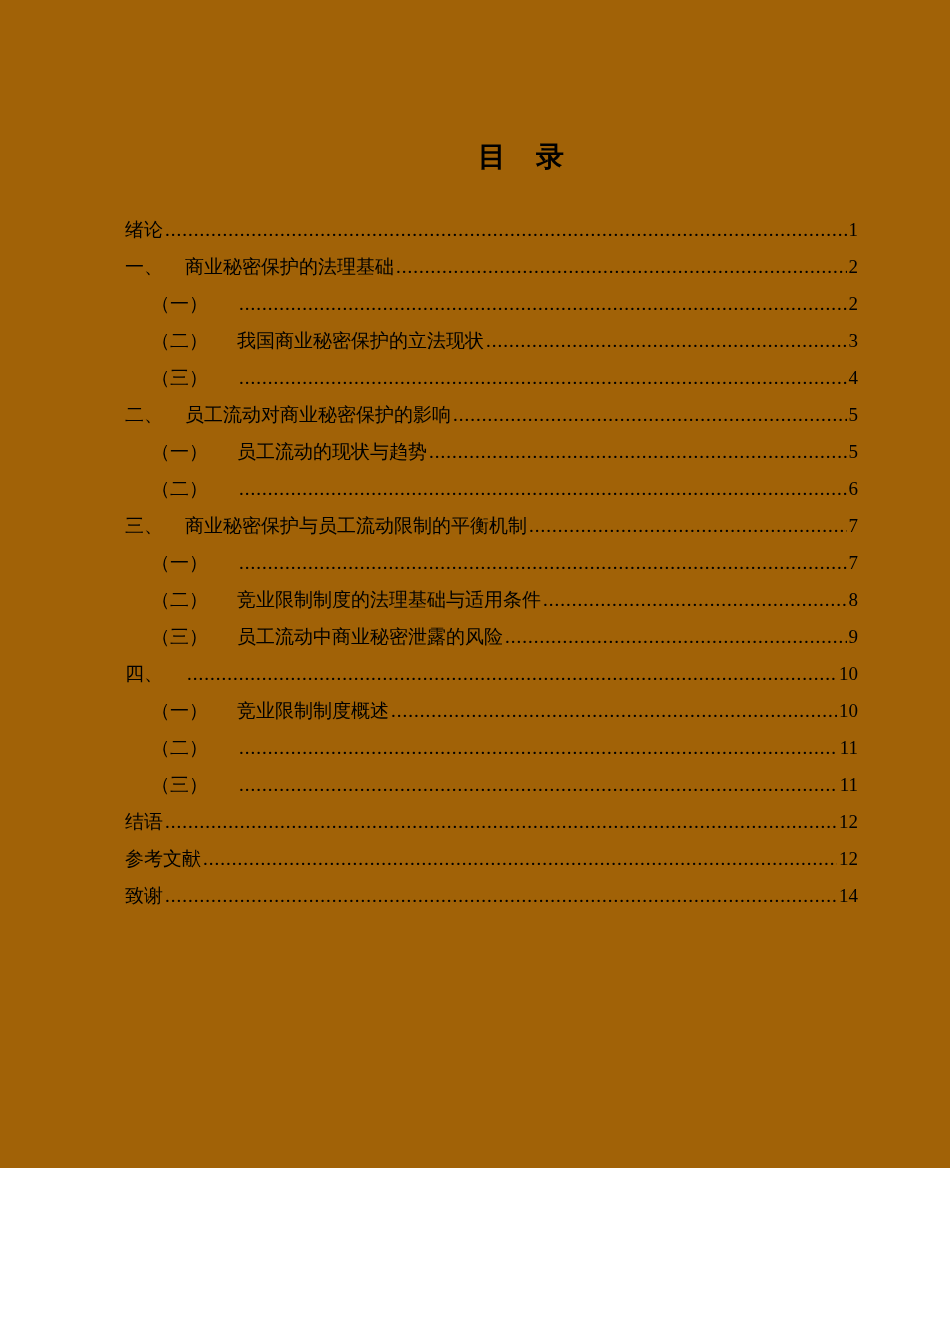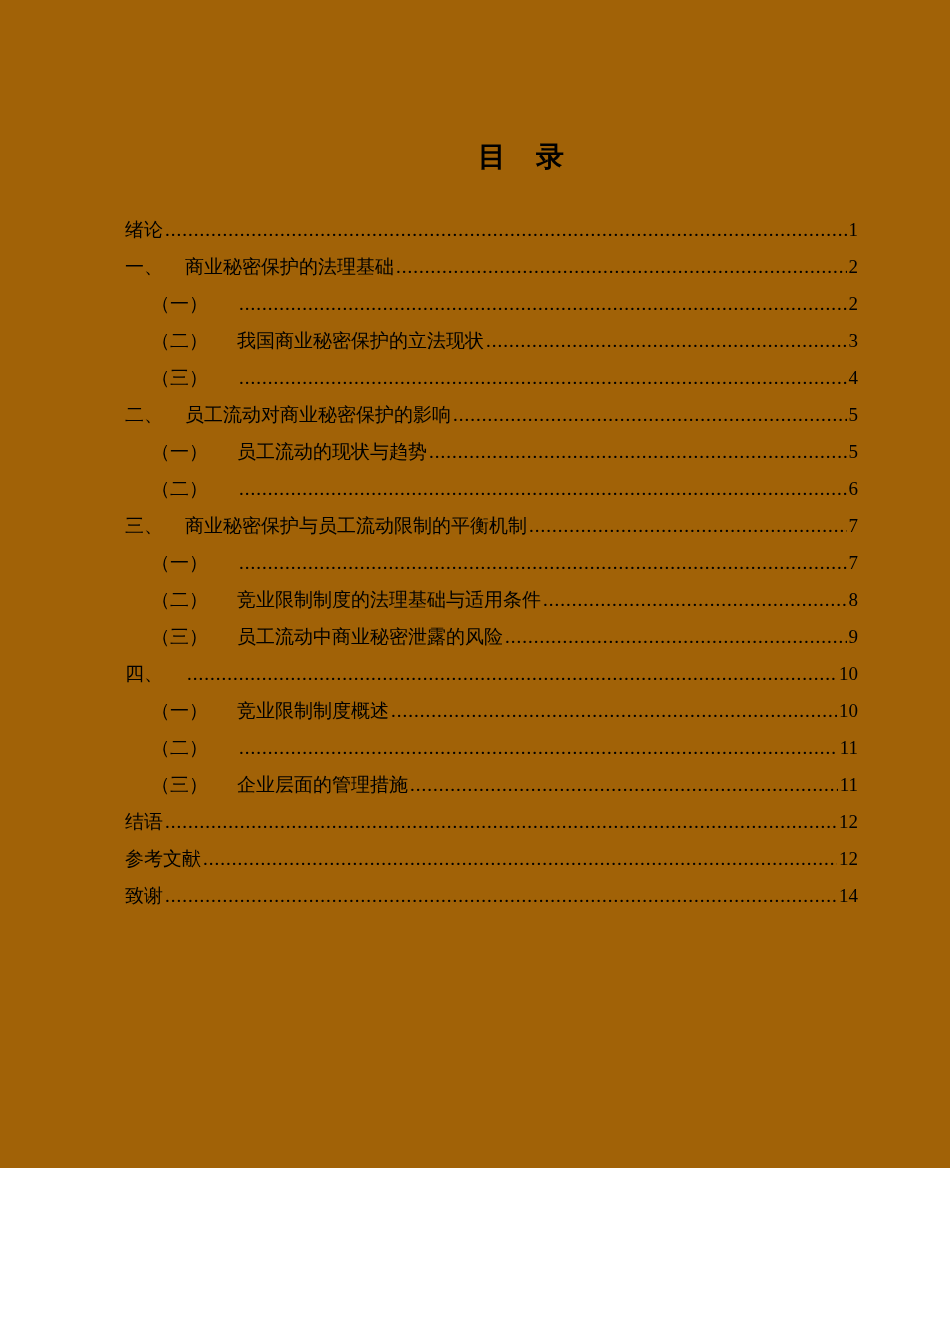--- a/index.html
+++ b/index.html
@@ -163,21 +163,20 @@
       </div>
 
       <div class="row l1">
         <span class="num">（二）</span>
         <span class="leader">............................................................................................................................................................................................................................................................................................................</span>
         <span class="pagenum">11</span>
       </div>
 
       <div class="row l1">
         <span class="num">（三）</span>
-        <span class="label">企业层面的管理措施</span>
         <span class="leader">............................................................................................................................................................................................................................................................................................................</span>
         <span class="pagenum">11</span>
       </div>
 
       <div class="row l0">
         <span class="label">结语</span>
         <span class="leader">............................................................................................................................................................................................................................................................................................................</span>
         <span class="pagenum">12</span>
       </div>
 

